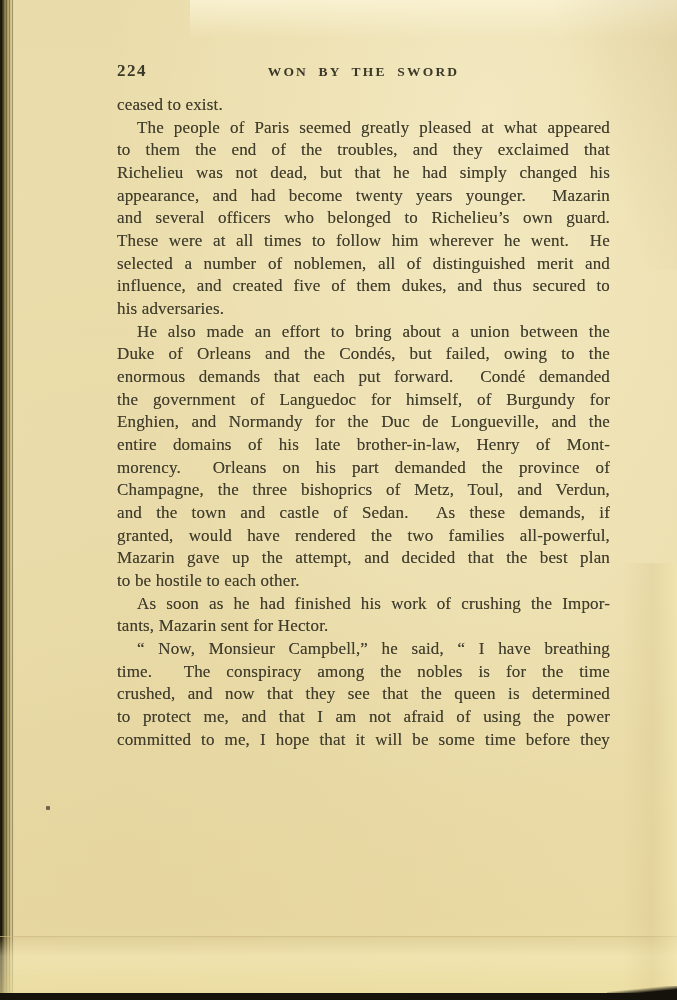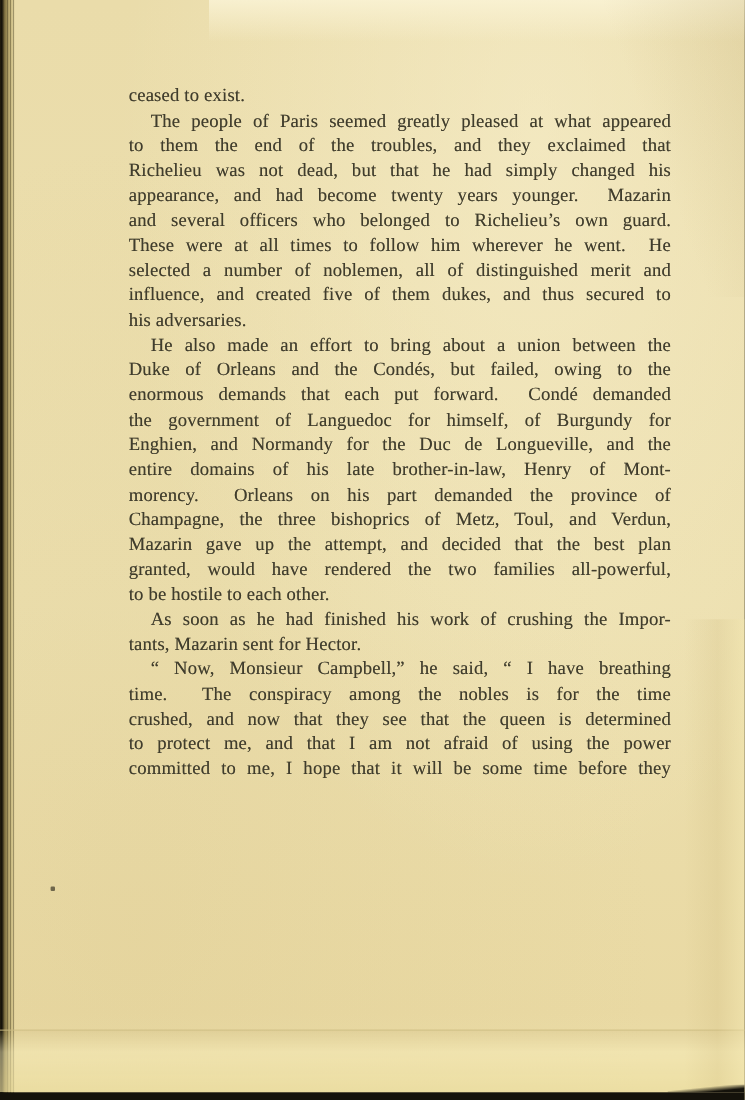--- a/index.html
+++ b/index.html
@@ -95,41 +95,46 @@
 <div class="scan">
   <div class="topsheen"></div>
   <div class="cornershade"></div>
   <div class="binding"></div>
   <div class="bottomedge"></div>
   <div class="rightedge"></div>
   <div class="bottomband"></div>
   <div class="speck"></div>
 
   <div class="content">
+    <div class="header">
+      <span class="pagenum">224</span>
+      <span class="runhead">WON BY THE SWORD</span>
+    </div>
     <div class="pagebody">
         <div class="line endline">ceased to exist.</div>
         <div class="line indent">The people of Paris seemed greatly pleased at what appeared</div>
         <div class="line">to them the end of the troubles, and they exclaimed that</div>
         <div class="line">Richelieu was not dead, but that he had simply changed his</div>
         <div class="line">appearance, and had become twenty years younger.  Mazarin</div>
         <div class="line">and several officers who belonged to Richelieu’s own guard.</div>
         <div class="line">These were at all times to follow him wherever he went.  He</div>
         <div class="line">selected a number of noblemen, all of distinguished merit and</div>
         <div class="line">influence, and created five of them dukes, and thus secured to</div>
         <div class="line endline">his adversaries.</div>
         <div class="line indent">He also made an effort to bring about a union between the</div>
         <div class="line">Duke of Orleans and the Condés, but failed, owing to the</div>
         <div class="line">enormous demands that each put forward.  Condé demanded</div>
         <div class="line">the government of Languedoc for himself, of Burgundy for</div>
         <div class="line">Enghien, and Normandy for the Duc de Longueville, and the</div>
         <div class="line">entire domains of his late brother-in-law, Henry of Mont-</div>
         <div class="line">morency.  Orleans on his part demanded the province of</div>
         <div class="line">Champagne, the three bishoprics of Metz, Toul, and Verdun,</div>
+        <div class="line">and the town and castle of Sedan.  As these demands, if</div>
+        <div class="line">granted, would have rendered the two families all-powerful,</div>
         <div class="line">Mazarin gave up the attempt, and decided that the best plan</div>
-        <div class="line">granted, would have rendered the two families all-powerful,</div>
         <div class="line endline">to be hostile to each other.</div>
         <div class="line indent">As soon as he had finished his work of crushing the Impor-</div>
         <div class="line endline">tants, Mazarin sent for Hector.</div>
         <div class="line indent">“ Now, Monsieur Campbell,” he said, “ I have breathing</div>
         <div class="line">time.  The conspiracy among the nobles is for the time</div>
         <div class="line">crushed, and now that they see that the queen is determined</div>
         <div class="line">to protect me, and that I am not afraid of using the power</div>
         <div class="line">committed to me, I hope that it will be some time before they</div>
       </div>
   </div>

